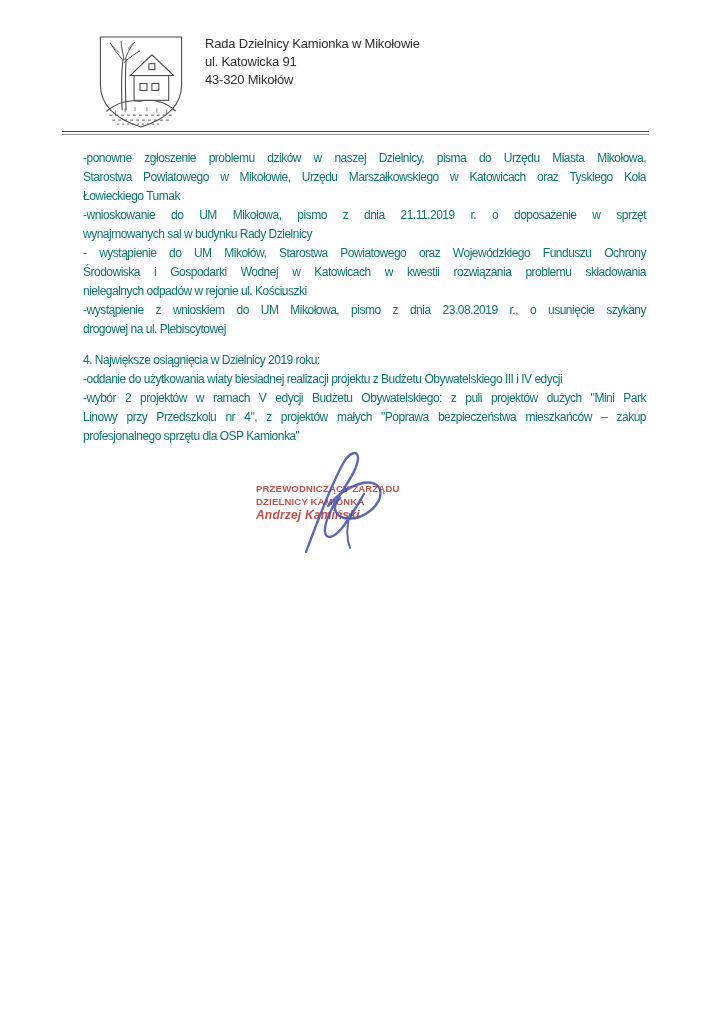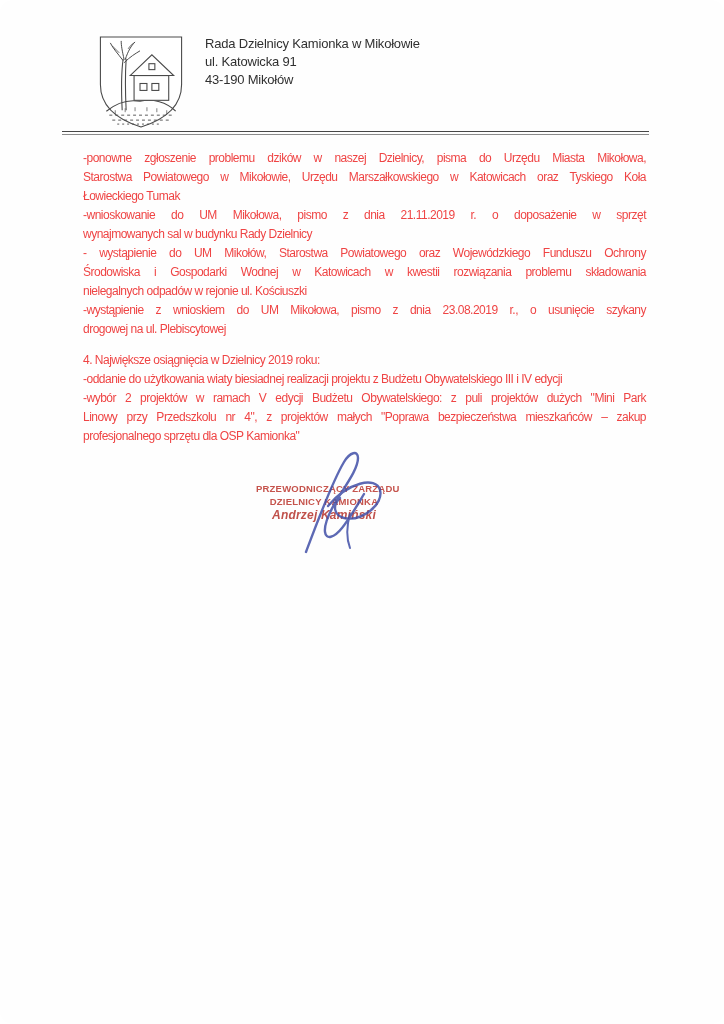--- a/index.html
+++ b/index.html
@@ -33,30 +33,30 @@
     border-top: 1px solid #474747;
     border-bottom: 1px solid #8b8b8b;
   }
 
   
   .doc-body {
     position: absolute; left: 83px; top: 149px;
     width: 563px;
     font-size: 12px; line-height: 19px;
     letter-spacing: -0.5px;
-    color: #ef4444;
+    color: #0f766e;
   }
   .line { text-align: left; }
   .line.j { text-align: justify; text-align-last: justify; }
   .spacer { height: 12px; }
 
   
   .stamp {
     position: absolute; left: 256px; top: 482px;
-    width: 136px; text-align: center;
+    width: 136px; 
     color: #c1453d;
     opacity: 0.92;
     z-index: 1;
   }
   .stamp .s-line {
     font-size: 9.5px; font-weight: bold;
     line-height: 13px; letter-spacing: 0.2px;
     white-space: nowrap;
   }
   .stamp .s-name {
@@ -94,21 +94,21 @@
     <rect x="57" y="51" width="7" height="7"></rect>
 
     <path d="M27,78 C26,58 26,40 28,26 M31,78 C30,58 30,42 31,26"></path>
     <path d="M28,28 C22,20 18,16 15,10 M29,27 C27,18 26,13 26,8 M30,27 C33,18 36,13 40,9 M29,30 C35,24 40,21 45,18" stroke-width="1"></path>
     <path d="M24,20 C21,17 19,15 17,13 M33,16 C35,13 37,11 39,10" stroke-width="0.8"></path>
   </svg>
 
   <div class="header-text">
     <div>Rada Dzielnicy Kamionka w Mikołowie</div>
     <div>ul. Katowicka 91</div>
-    <div>43-190 Mikołów</div>
+    <div>43-320 Mikołów</div>
   </div>
 
   <div class="divider"></div>
 
   <div class="doc-body">
     <div class="line j">-ponowne zgłoszenie problemu dzików w naszej Dzielnicy, pisma do Urzędu Miasta Mikołowa,</div>
     <div class="line j">Starostwa Powiatowego w Mikołowie,  Urzędu Marszałkowskiego w Katowicach oraz Tyskiego Koła</div>
     <div class="line">Łowieckiego Tumak</div>
     <div class="line j">-wnioskowanie do UM Mikołowa, pismo z dnia 21.11.2019 r. o doposażenie w sprzęt</div>
     <div class="line">wynajmowanych sal w budynku Rady Dzielnicy</div>

